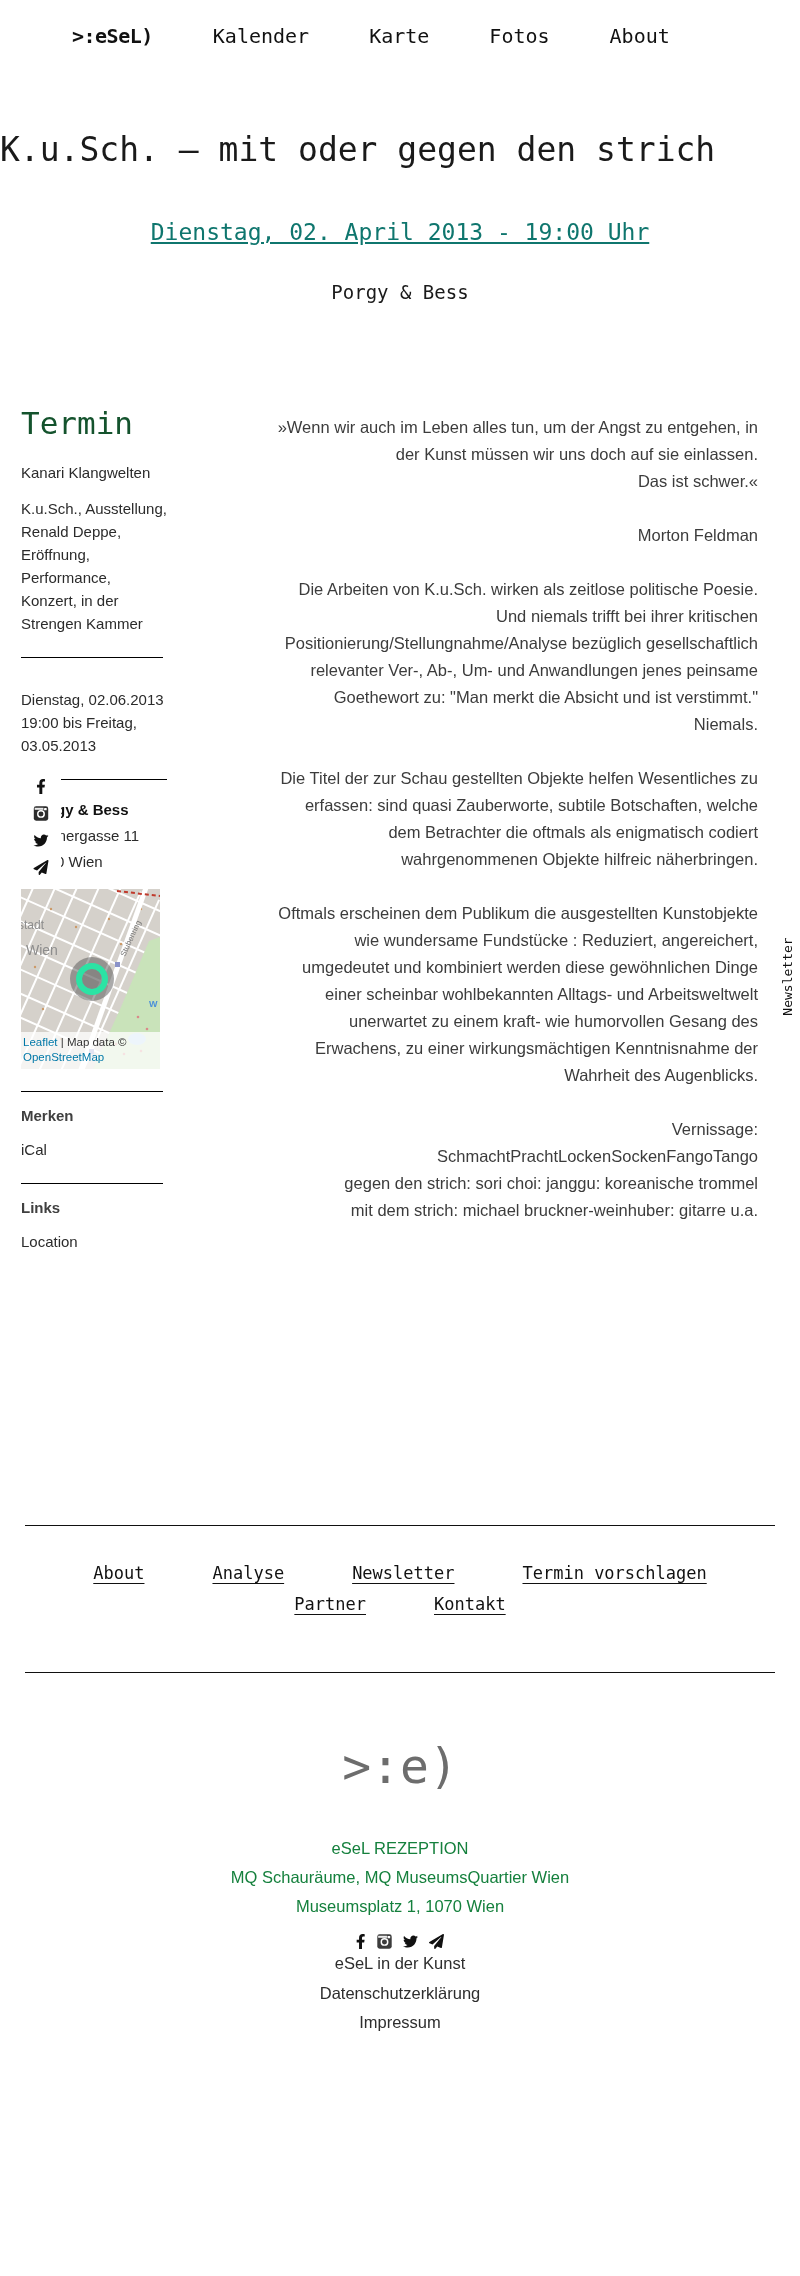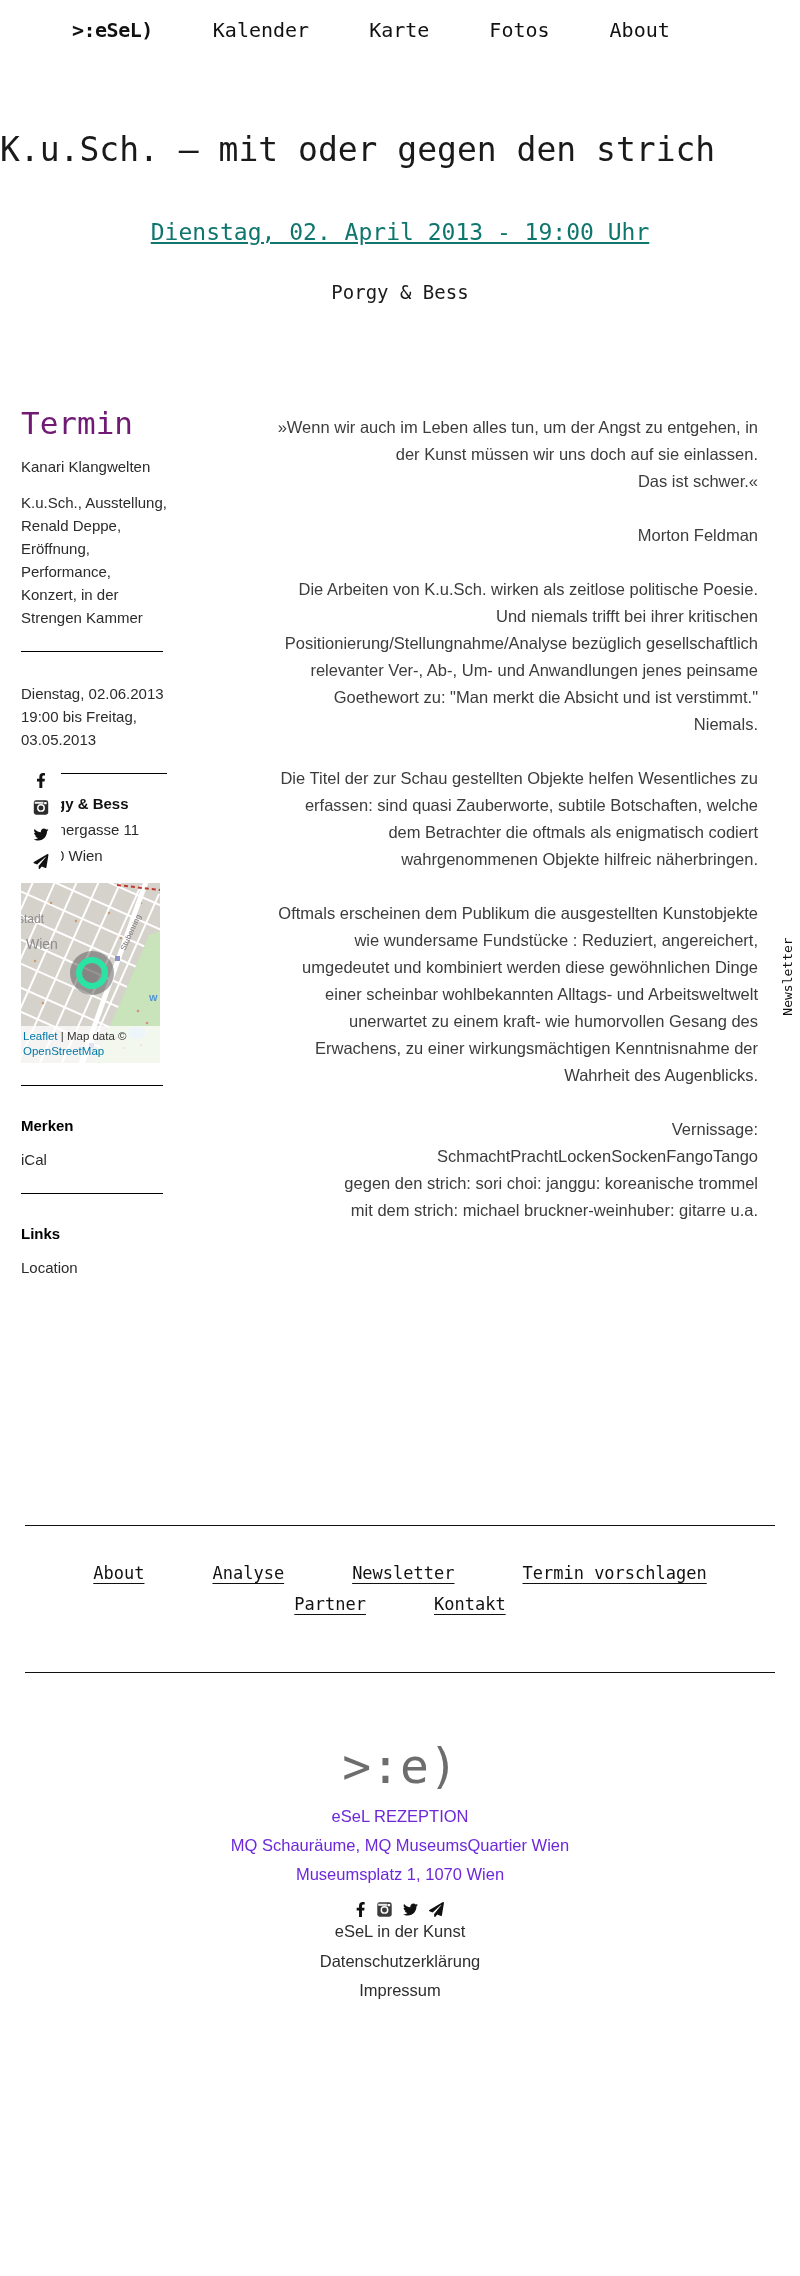--- a/index.html
+++ b/index.html
@@ -4,56 +4,56 @@
 <style>
   * { margin:0; padding:0; box-sizing:border-box; }
   html,body { background:#fff; }
   .page {
     position:relative; width:800px; height:2276px; margin:0 auto;
     background:#fff; overflow:hidden;
     font-family:"Liberation Sans", sans-serif; color:#3c3c3c;
   }
 
   
-  .nav { position:absolute; top:18px; left:72px; display:flex; align-items:center; gap:60px;
+  .nav { position:absolute; top:24px; left:72px; display:flex; align-items:center; gap:60px;
          font-family:"DejaVu Sans Mono", monospace; font-size:20px; color:#111; }
   .nav .logo { font-weight:bold; letter-spacing:-0.5px; }
   .nav a { color:#111; text-decoration:none; cursor:pointer; }
 
   
   .title { position:absolute; top:130px; left:0; width:100%; text-align:left;
            font-family:"DejaVu Sans Mono", monospace; font-size:33px; font-weight:normal; color:#1a1a1a; }
   .datetime { position:absolute; top:219px; left:0; width:100%; text-align:center;
               font-family:"DejaVu Sans Mono", monospace; font-size:23px; color:#0f766e;text-decoration:underline; }
   .venue-top { position:absolute; top:281px; left:0; width:100%; text-align:center;
                font-family:"DejaVu Sans Mono", monospace; font-size:19px; color:#1a1a1a; }
 
   
   .sidebar { position:absolute; top:412px; left:21px; width:146px; font-size:15px; line-height:23px; color:#2b2b2b; }
-  .sidebar h2 { font-family:"DejaVu Sans Mono", monospace; font-size:31px; font-weight:normal; color:#701a75; margin-bottom:20px; }
+  .sidebar h2 { font-family:"DejaVu Sans Mono", monospace; font-size:31px; font-weight:normal; color:#14532d; margin-bottom:26px; }
   .sb-series { margin-bottom:13px; cursor:pointer; }
   .sb-tags { margin-bottom:0; }
   .sb-rule { border:0; border-top:1px solid #000; margin:22px 0 0 0; width:142px; }
   .sb-dates { margin-top:30px; }
 
   .sb-venue-row { margin-top:22px; display:flex; }
   .sb-icons { width:40px; display:flex; flex-direction:column; gap:12px; padding-top:0; }
   .sb-icons svg { display:block; height:15px; width:auto; fill:#111; cursor:pointer; }
   .sb-addr-col { flex:1; border-top:1px solid #000; padding-top:17px; overflow:hidden; }
   .sb-addr-inner { margin-left:-30px; white-space:nowrap; line-height:26px; }
   .sb-addr-inner .vn { font-weight:bold; color:#111; }
 
   .map-wrap { position:relative; width:139px; height:180px; margin-top:14px; cursor:grab; }
   .map-wrap svg.mapsvg { position:absolute; inset:0; display:block; }
   .map-attr { position:absolute; left:0; right:0; bottom:0; padding:3px 2px 4px 2px;
               background:rgba(255,255,255,0.75); font-size:11.5px; line-height:15px; color:#333;
               font-family:"Liberation Sans", sans-serif; }
   .map-attr a { color:#0078A8; text-decoration:none; cursor:pointer; }
 
-  .sb-head { font-weight:bold; color:#000000; margin-top:28px; }
+  .sb-head { font-weight:bold; color:#404040; margin-top:12px; }
   .sb-link { margin-top:11px; cursor:pointer; }
 
   
   .main { position:absolute; top:414px; left:276px; width:482px; font-size:16.5px; line-height:27px; color:#3c3c3c;text-align:right; }
   .main p { margin-bottom:27px; }
   .pre { white-space:pre-line; }
   .vernissage { margin-top:26px; }
 
   
   .newsletter-tab { position:absolute; top:928px; right:4px; width:18px; height:96px;
@@ -65,21 +65,21 @@
   .f-rule { position:absolute; left:25px; width:750px; border:0; border-top:1px solid #111; }
   .rule1 { top:1525px; }
   .rule2 { top:1672px; }
   .f-links { position:absolute; top:1563px; left:0; width:100%; display:flex; flex-direction:column; align-items:center; gap:11px;
              font-family:"DejaVu Sans Mono", monospace; font-size:17px; color:#111; }
   .f-links .row { display:flex; gap:68px; }
   .f-links a { color:#111; text-decoration:underline; text-underline-offset:4px; cursor:pointer; }
 
   .f-bottom { position:absolute; top:1738px; left:0; width:100%; text-align:center; }
   .f-logo { font-family:"DejaVu Sans Mono", monospace; font-size:48px; color:#6d6d6d; line-height:56px; cursor:pointer; display:inline-block; }
-  .f-addr { margin-top:8px; color:#6d28d9; font-size:16.5px; line-height:29px; }
+  .f-addr { margin-top:40px; color:#15803d; font-size:16.5px; line-height:29px; }
   .f-icons { margin-top:13px; display:flex; justify-content:center; gap:11px; }
   .f-icons svg { height:15px; width:auto; fill:#111; cursor:pointer; }
   .f-botlinks { font-size:16.5px; line-height:29.5px; color:#2e2e2e; }
   .f-botlinks div { cursor:pointer; }
 </style>
 </head>
 <body>
 
 <svg width="0" height="0" style="position:absolute">
   <defs>

